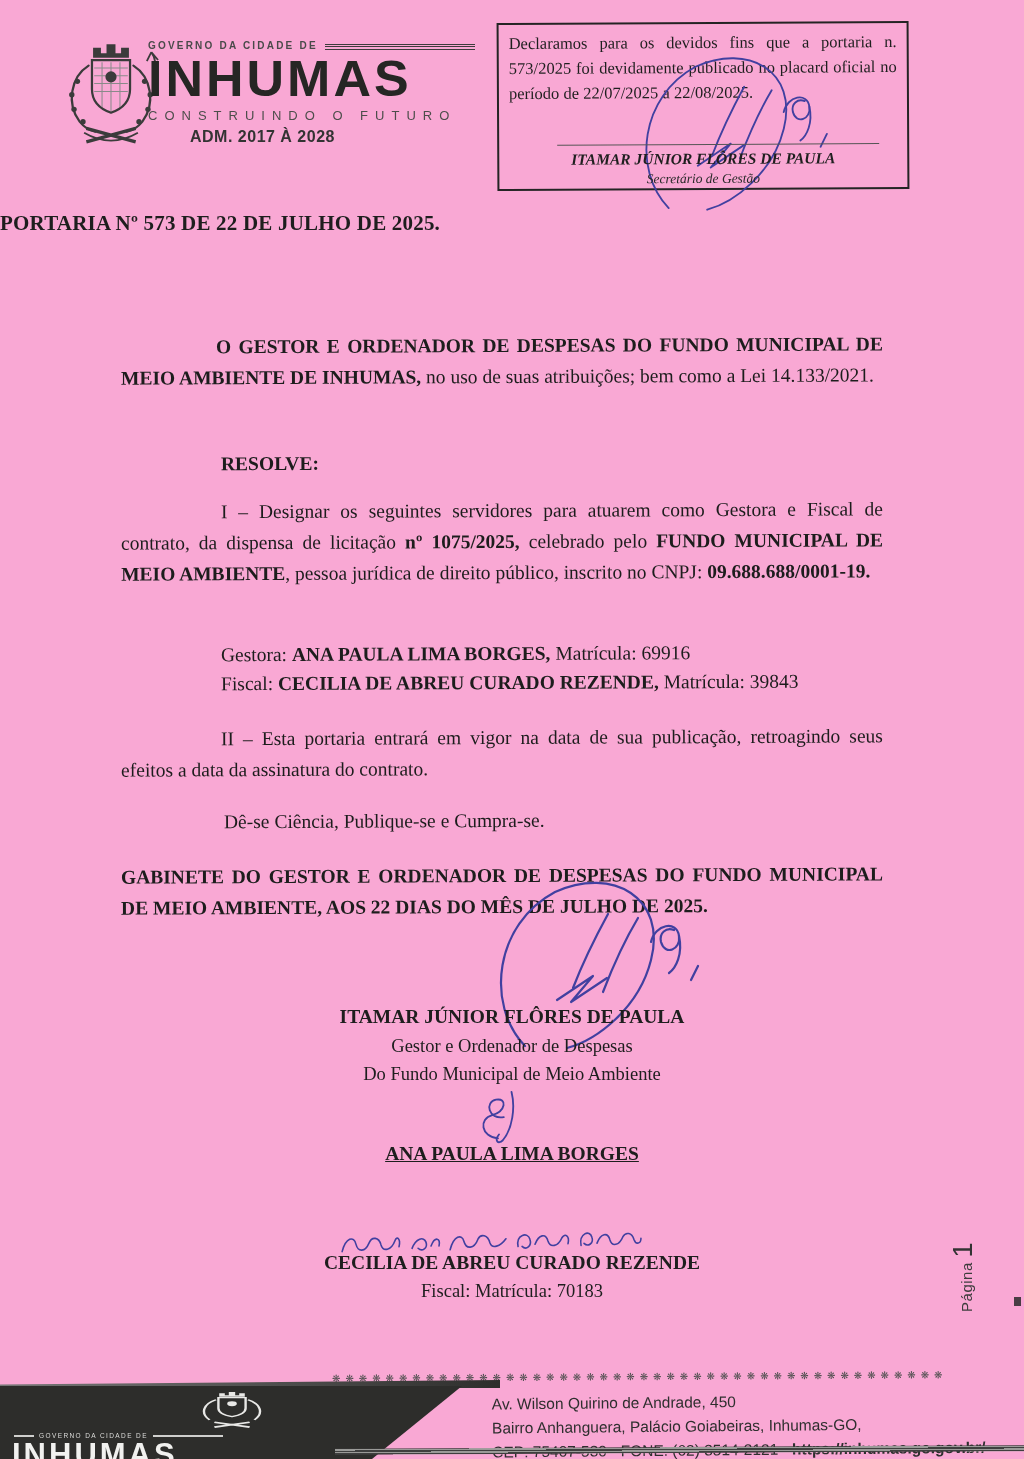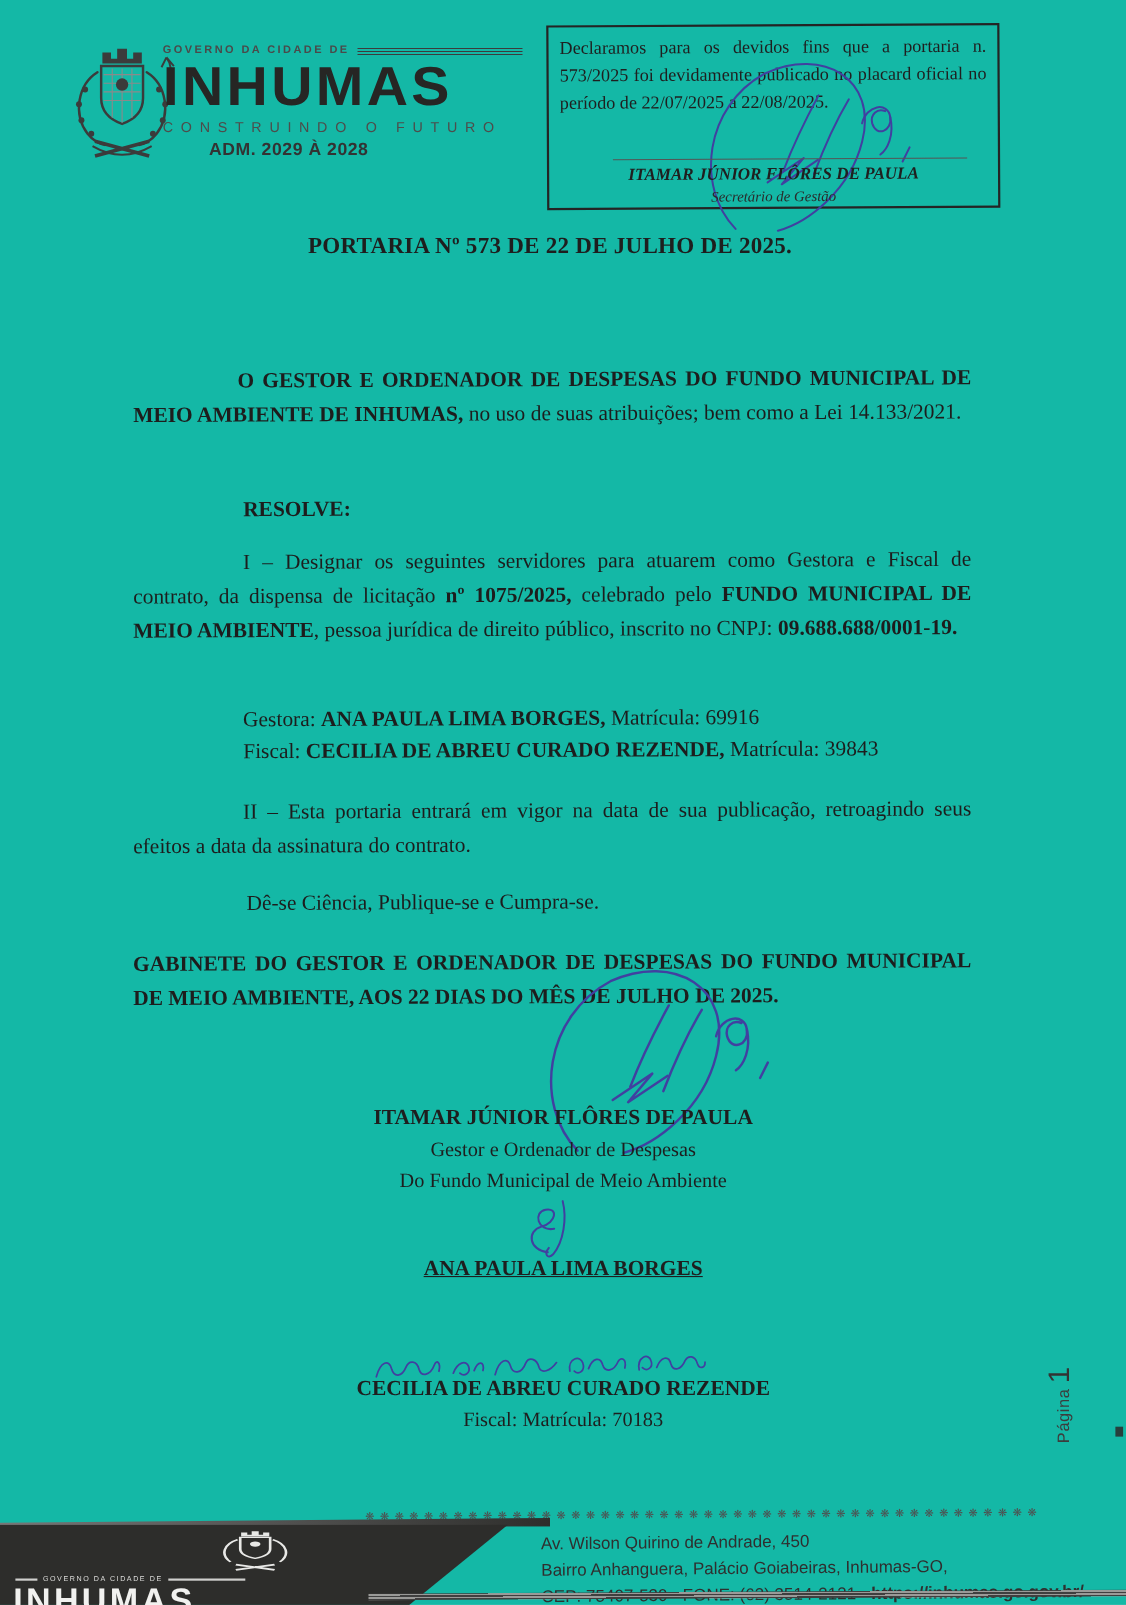--- a/index.html
+++ b/index.html
@@ -1,19 +1,19 @@
 <!DOCTYPE html>
 <html><head>
 <meta charset="utf-8">
 <style>
   * { margin:0; padding:0; box-sizing:border-box; }
   html,body { background:#e9e9e7; }
   .page {
     position:relative; width:1024px; height:1459px; margin:0 auto;
-    background:#14b8a6; overflow:hidden; color:#1e1e1e;
+    background:#f9a8d4; overflow:hidden; color:#1e1e1e;
     font-family:"Liberation Serif", serif;
   }
   
   .crest { position:absolute; left:55px; top:36px; width:112px; height:122px; }
   .brand { position:absolute; left:148px; top:40px; width:330px; }
   .brand-top { display:flex; align-items:center; gap:7px; }
   .brand-small {
     font-family:"Liberation Sans", sans-serif; font-size:10px; font-weight:700;
     letter-spacing:2.2px; color:#4a4a4a; white-space:nowrap;
   }
@@ -46,21 +46,21 @@
     position:absolute; left:0; right:0; top:126px; text-align:center;
     font-weight:700; font-style:italic; font-size:15.5px;
   }
   .stamp-role {
     position:absolute; left:0; right:0; top:147px; text-align:center;
     font-style:italic; font-size:13.5px; color:#2a2a2a;
   }
   .stamp-ink { position:absolute; left:105px; top:26px; width:275px; height:160px; overflow:visible; }
   
   .doc-title {
-    position:absolute; left:0; top:211px; width:1000px; text-align:center;
+    position:absolute; left:0; top:211px; width:1000px; text-align:left;
     font-weight:700; font-size:21px; letter-spacing:.2px;
   }
   .doc-subtitle { position:absolute; right:148px; top:266px; font-weight:700; font-size:19.5px; }
   .para {
     position:absolute; left:121px; width:762px; font-size:19.5px; line-height:31px;
     text-align:justify; transform:rotate(-.25deg); color:#1d1d1d;
   }
   .p-opening { top:330px; text-indent:95px; }
   .p-resolve { top:447px; padding-left:100px; font-weight:700; text-align:left; }
   .p-item1 { top:495px; text-indent:100px; }
@@ -156,21 +156,21 @@
     <path d="M26,84 q24,14 48,0" stroke="#3b3b3b" stroke-width="1.6" fill="none"></path>
   </svg>
 
   <div class="brand">
     <div class="brand-top">
       <span class="brand-small">GOVERNO DA CIDADE DE</span>
       <span class="brand-stripes"></span>
     </div>
     <div class="brand-name">INHUMAS</div>
     <div class="brand-tagline">CONSTRUINDO O FUTURO</div>
-    <div class="brand-adm">ADM. 2029 À 2028</div>
+    <div class="brand-adm">ADM. 2017 À 2028</div>
   </div>
 
   <div class="stamp">
     <div class="stamp-text">Declaramos para os devidos fins que a portaria n. 573/2025 foi devidamente publicado no placard oficial no período de 22/07/2025 a 22/08/2025.</div>
     <svg class="stamp-ink" viewBox="0 0 300 170">
       <g class="inkline" stroke-width="2">
         <path d="M70,170 C30,128 40,48 100,16 C158,-10 212,22 196,84 C184,132 142,164 112,172"></path>
         <path d="M118,112 C128,86 141,60 153,38"></path>
         <path d="M148,116 C158,90 171,62 183,42"></path>
         <path d="M102,124 L138,100 L116,126 L152,102"></path>

